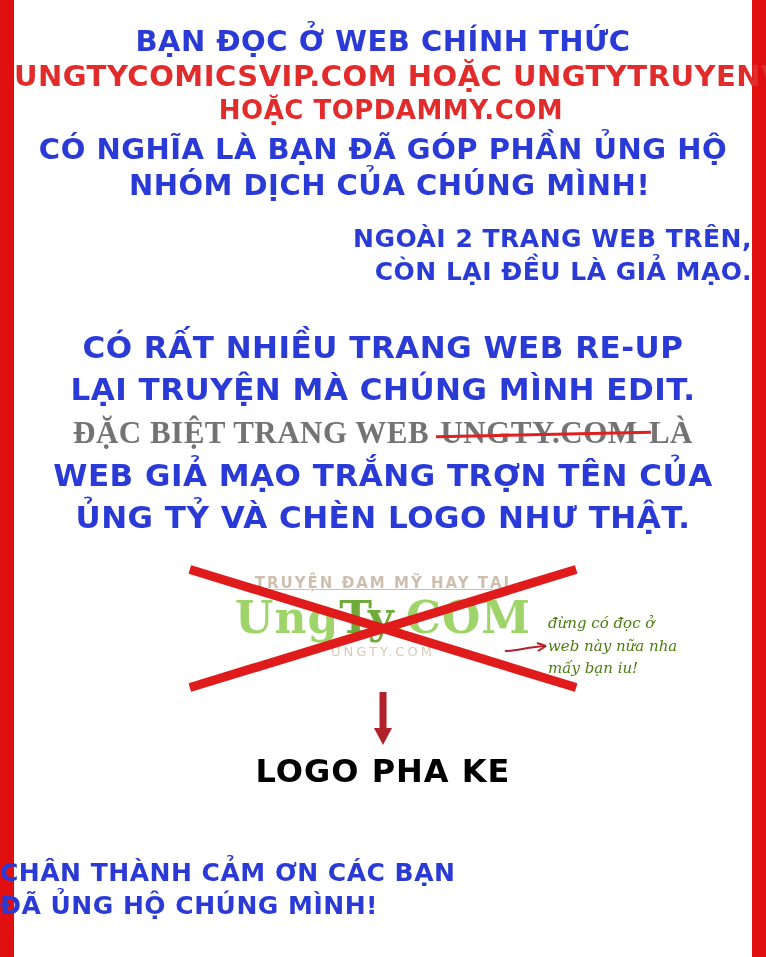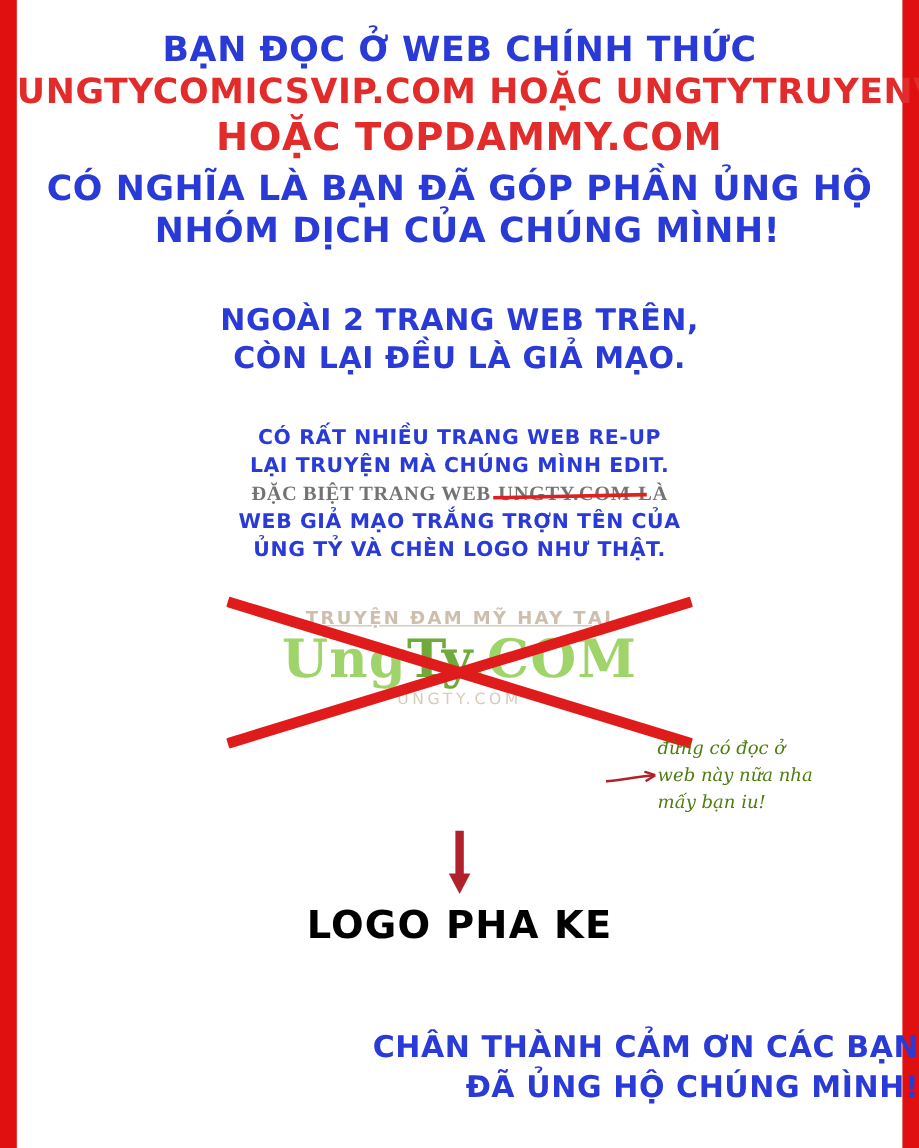--- a/index.html
+++ b/index.html
@@ -59,38 +59,39 @@
   }
   .headline .ln {
     font-size: 28px;
     line-height: 1.22;
   }
   .c-red { color: #e22b2b; }
   .c-blue { color: #2a3ad6; }
 
   .headline .l1 { font-size: 29px; }
   .headline .l2 { font-size: 29px; }
-  .headline .l3 { font-size: 32px; margin-left: 16px; }
+  .headline .l3 { font-size: 26px; margin-left: 16px; }
   .headline .l4 { font-size: 29px; margin-top: 6px; }
   .headline .l5 { font-size: 29px; margin-left: 13px; }
 
   .sub1 {
-    margin-top: 40px;
+    margin-top: 20px;
+    text-align: right;
   }
   .sub1 .ln {
     font-size: 25px;
     line-height: 1.3;
     color: #2a3ad6;
   }
 
   .sub2 {
     margin-top: 38px;
   }
   .sub2 .ln {
-    font-size: 17px;
+    font-size: 31px;
     line-height: 1.36;
     color: #2a3ad6;
   }
 
   .strike-wrap {
     position: relative;
     display: inline-block;
   }
   .strike-text {
     color: #737373;
@@ -208,21 +209,21 @@
     font-size: 32px;
     color: #000000;
     letter-spacing: 1px;
   }
 
   .thanks {
     position: absolute;
     left: 0;
     right: 0;
     top: 856px;
-    text-align: right;
+    text-align: left;
   }
   .thanks .ln {
     font-size: 25px;
     line-height: 1.32;
     color: #2a3ad6;
   }
 </style>
 </head>
 <body>
 

